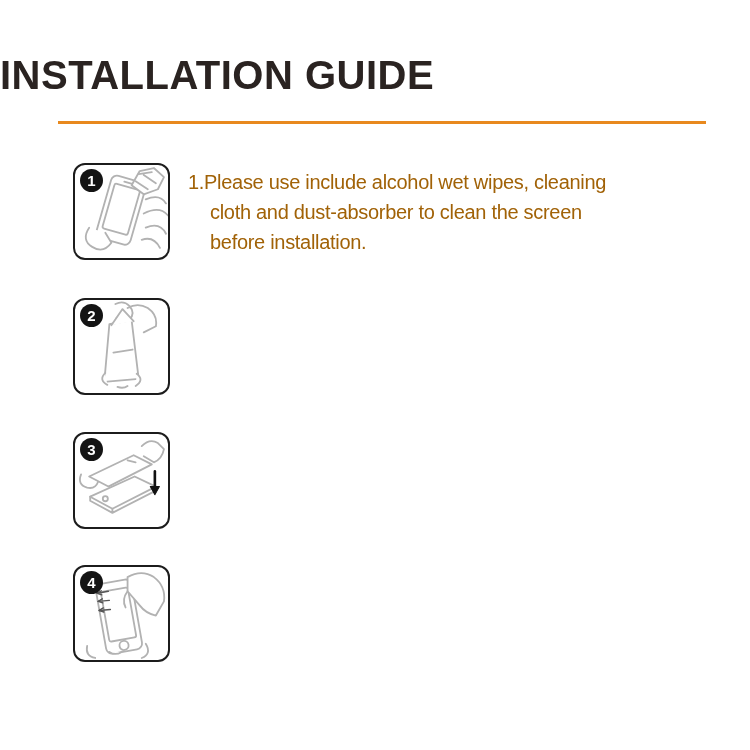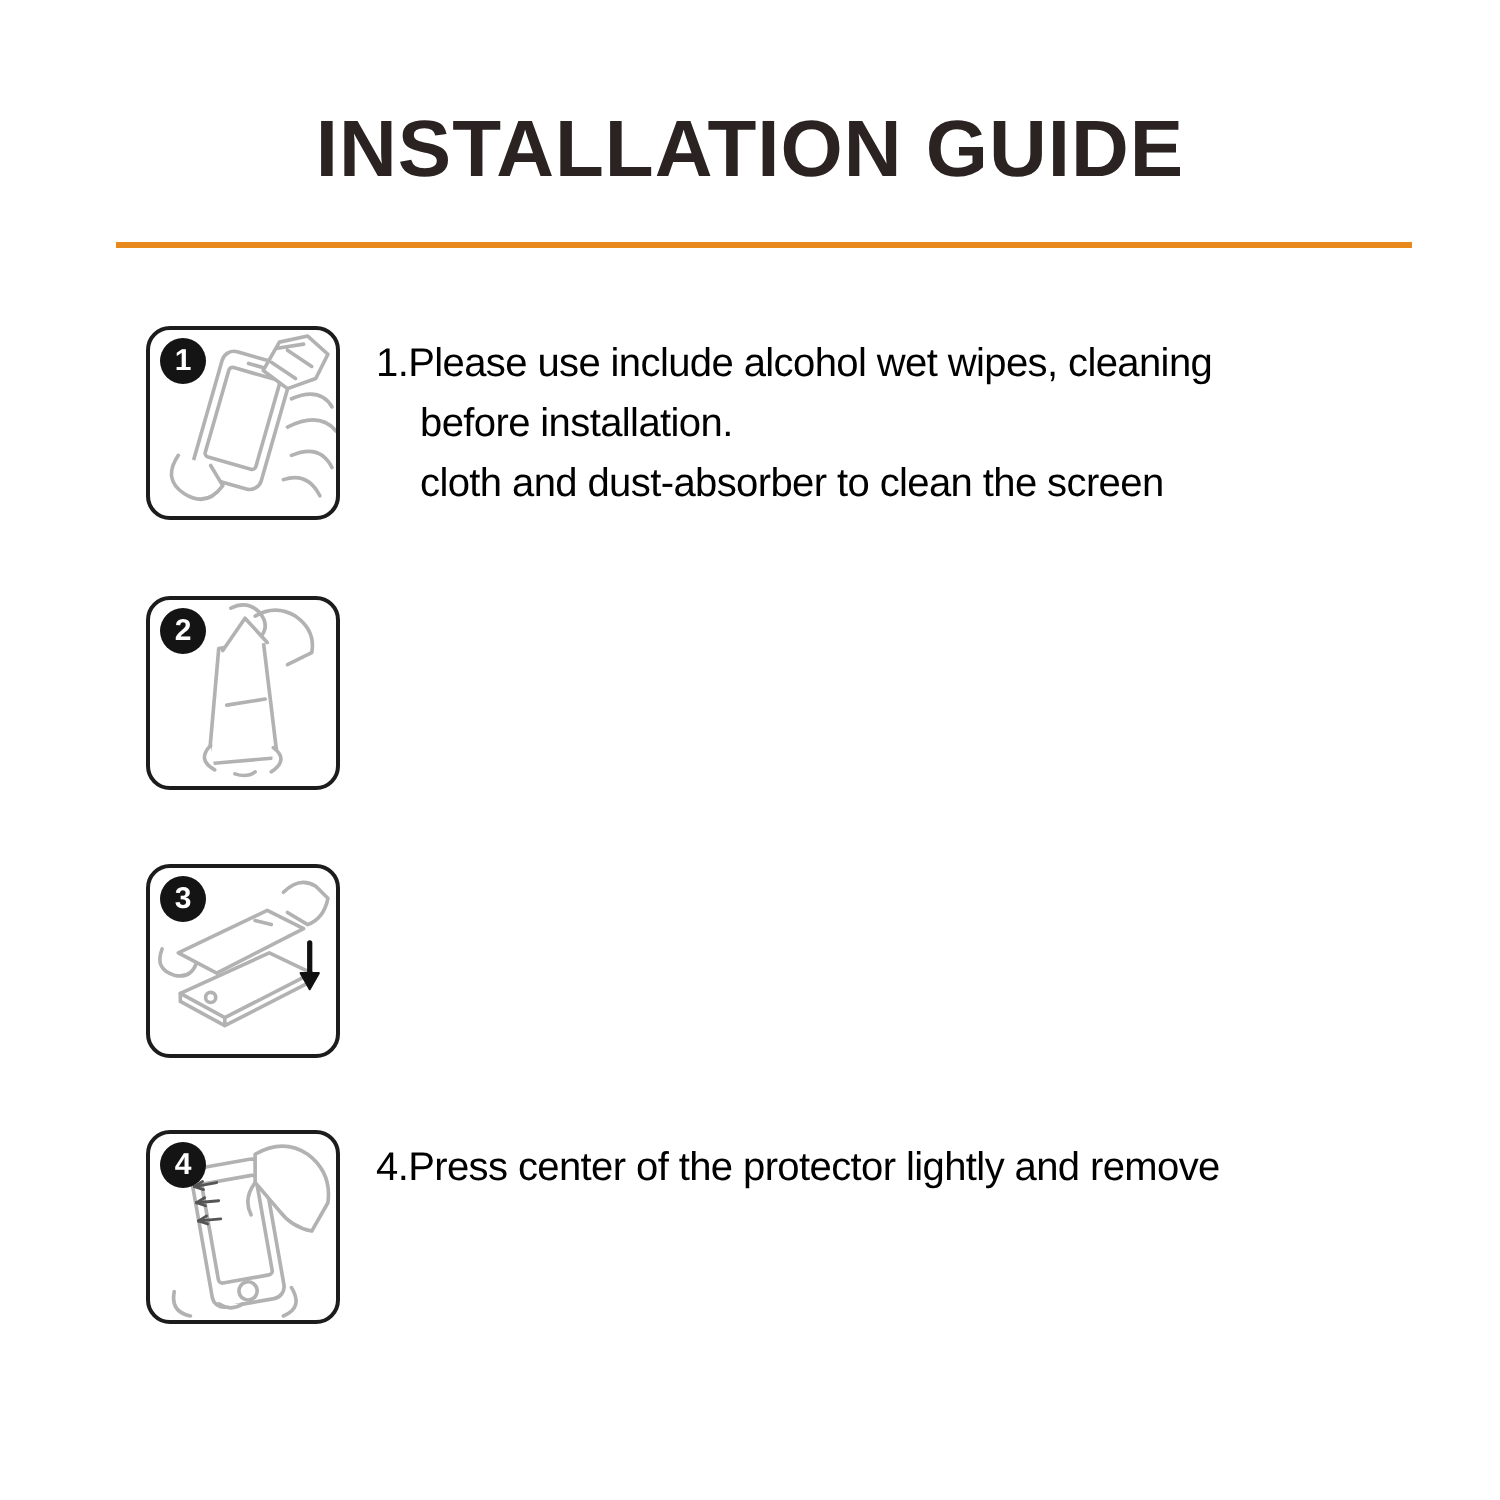--- a/index.html
+++ b/index.html
@@ -10,21 +10,21 @@
     background: #ffffff;
     font-family: "Liberation Sans", sans-serif;
     overflow: hidden;
   }
   .title {
     position: absolute;
     top: 52px;
     left: 0;
     width: 100%;
     margin: 0;
-    text-align: center;
+    text-align: left;
     font-size: 40px;
     line-height: 46px;
     font-weight: 700;
     letter-spacing: 0.5px;
     color: #2a2321;
   }
   .divider {
     position: absolute;
     top: 121px;
     left: 58px;
@@ -71,21 +71,21 @@
     display: flex;
     align-items: center;
     justify-content: center;
     z-index: 2;
   }
   .step-text {
     padding-top: 4px;
     font-size: 20px;
     line-height: 30px;
     letter-spacing: -0.3px;
-    color: #000000;
+    color: #a16207;
   }
   .step-line { white-space: pre; }
   .step-line + .step-line { padding-left: 22px; }
 </style>
 </head>
 <body>
 
 <div class="page">
 
   <h1 class="title" style="color: rgb(42, 35, 33);">INSTALLATION GUIDE</h1>
@@ -106,22 +106,22 @@
         </g>
 
         <path d="M56,20 L64,6 L78,3 L88,12 L82,24 L68,29 Z" fill="#ffffff"></path>
         <path d="M63,9 L76,7 M60,16 L72,24 M68,10 L80,18"></path>
 
         <path d="M14,62 q-8,12 3,19 q11,7 19,-4 l-6,-10" fill="#ffffff"></path>
       </svg>
     </div>
     <div class="step-text">
       <div class="step-line">1.Please use include alcohol wet wipes, cleaning</div>
+      <div class="step-line">cloth and dust-absorber to clean the screen</div>
       <div class="step-line">before installation.</div>
-      <div class="step-line">cloth and dust-absorber to clean the screen</div>
     </div>
   </div>
 
   <div class="step step-2">
     <div class="illus-box">
       <div class="badge">2</div>
       <svg viewBox="0 0 92 92" fill="none" stroke="#b2b2b2" stroke-width="1.8" stroke-linecap="round" stroke-linejoin="round">
 
         <path d="M40,4 q8,-4 14,2 q6,7 0,13 q-7,5 -13,-1 M52,8 q10,-6 20,0 q10,7 8,18 l-12,6" fill="#ffffff"></path>
 
@@ -182,17 +182,16 @@
             <path d="M23,34 l4.5,1.5"></path>
           <line x1="24" y1="43" x2="35" y2="42"></line>
             <path d="M24,43 l4,-2.5"></path>
             <path d="M24,43 l4.5,1.5"></path>
         </g>
 
         <path d="M12,78 q-2,10 8,12 M70,76 q6,10 -4,14 M34,84 q6,4 12,0" fill="#ffffff"></path>
       </svg>
     </div>
     <div class="step-text">
-      <div class="step-line">4.Press center of the protector lightly and remove</div>
     </div>
   </div>
 
 </div>
 
 </body></html>

